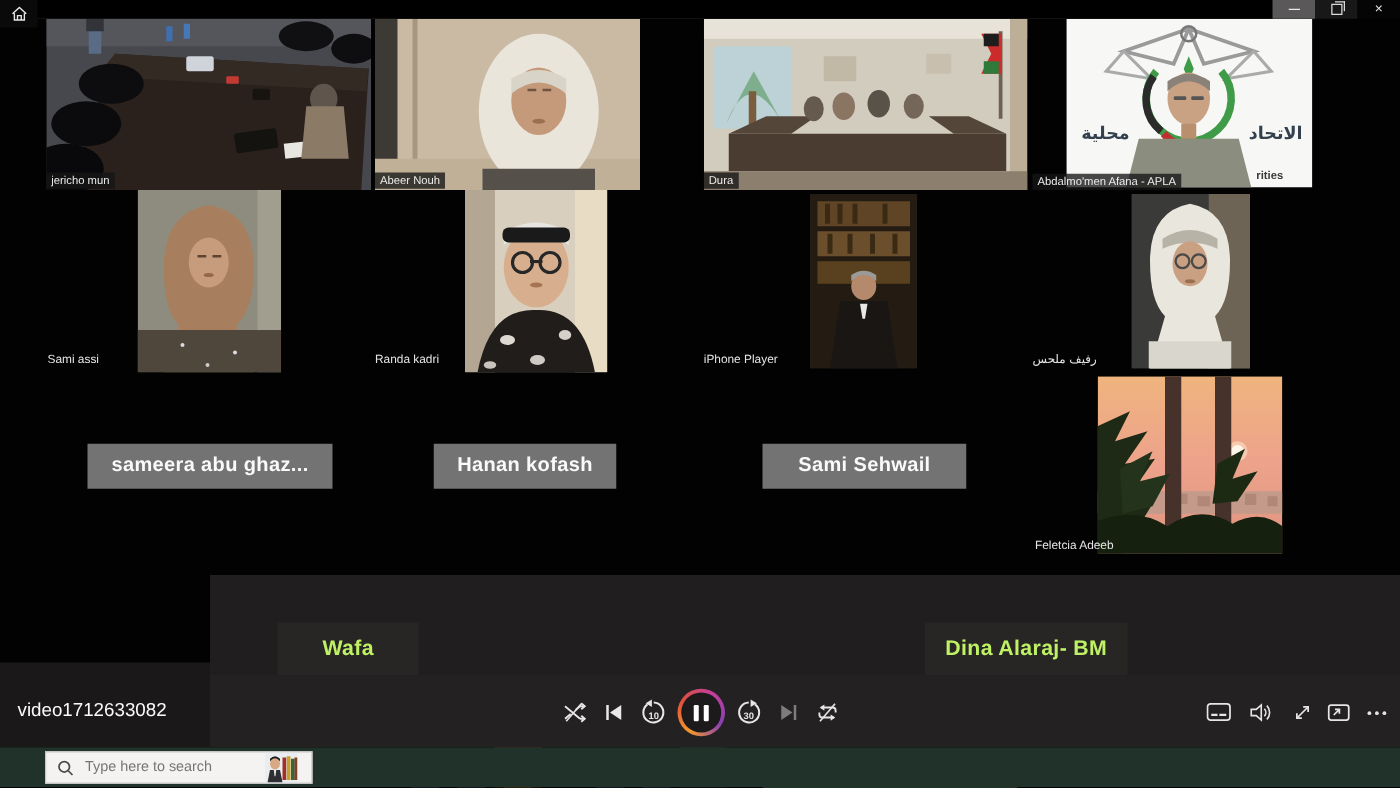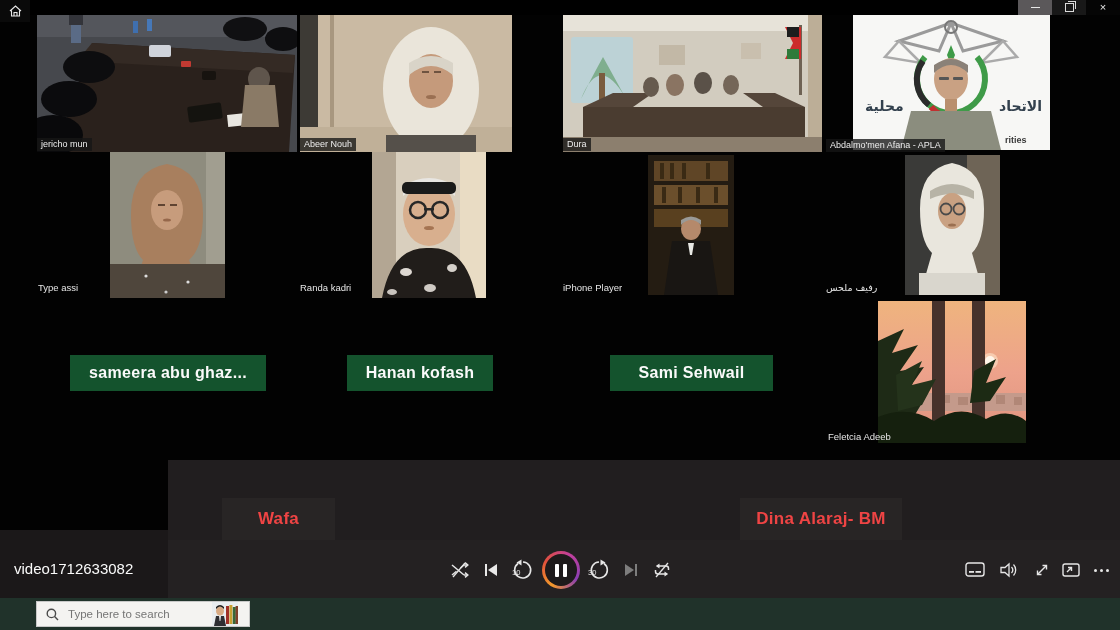--- a/index.html
+++ b/index.html
@@ -24,42 +24,42 @@
   .max-glyph{width:7px;height:7px;border:1px solid #dadada;position:relative;background:transparent;}
   .max-glyph:before{content:"";position:absolute;left:2px;top:-3px;width:7px;height:7px;border:1px solid #dadada;border-left:none;border-bottom:none;}
   .close-glyph{color:#e8e8e8;font-size:11px;line-height:11px;}
   
   .video-area{left:0;top:15px;width:1120px;height:525px;background:#020202;}
   .graybox{left:168px;top:445px;width:952px;height:95px;background:#211e1f;}
   .leftstrip{left:0;top:515px;width:168px;height:25px;background:#1b1819;}
   .tile{overflow:hidden;}
   .name-chip{position:absolute;background:rgba(22,22,22,.78);color:#ececec;font-size:9px;line-height:13px;padding:0 4px;white-space:nowrap;z-index:5;}
   .plain-label{position:absolute;color:#e6e6e6;font-size:9.5px;line-height:12px;white-space:nowrap;z-index:5;}
-  .nameplate{position:absolute;background:#14532d;display:flex;align-items:center;justify-content:center;}
+  .nameplate{position:absolute;background:#737373;display:flex;align-items:center;justify-content:center;}
   .nameplate span{color:#fafafa;font-size:16px;font-weight:700;letter-spacing:.3px;white-space:nowrap;}
   .nameplate4{position:absolute;background:#282525;display:flex;align-items:center;justify-content:center;}
-  .nameplate4 span{color:#ef4444;font-size:17px;font-weight:700;letter-spacing:.3px;white-space:nowrap;}
+  .nameplate4 span{color:#bef264;font-size:17px;font-weight:700;letter-spacing:.3px;white-space:nowrap;}
   
   .seekrow{left:0;top:517px;width:1120px;height:18px;z-index:20;}
   .seek-time{position:absolute;color:#e3e3e3;font-size:10px;top:3px;}
   .seek-track{position:absolute;left:60px;top:8px;width:1000px;height:3px;background:#8f8f8f;border-radius:2px;}
   .seek-played{position:absolute;left:0;top:0;width:25px;height:3px;background:#f07100;border-radius:2px;}
   .seek-thumb{position:absolute;left:19px;top:-4px;width:11px;height:11px;border-radius:50%;background:#f28a2e;border:2px solid #b35413;box-sizing:border-box;}
   
   .controlbar{left:0;top:540px;width:1120px;height:58px;background:#242122;z-index:15;}
   .controlbar-dark{left:0;top:540px;width:168px;height:58px;background:#1b1819;z-index:16;}
   .video-title{left:14px;top:560px;color:#fafafa;font-size:15px;z-index:17;}
   .cicon{position:absolute;top:559px;width:22px;height:22px;display:flex;align-items:center;justify-content:center;z-index:17;}
   .cicon svg{display:block;}
   .pause-wrap{left:542px;top:551px;width:38px;height:38px;border-radius:50%;
               background:conic-gradient(from 210deg,#f2992b,#e0503c,#c23f9d,#8a3fb3,#f2992b);
               display:flex;align-items:center;justify-content:center;z-index:18;}
   .pause-inner{width:32px;height:32px;border-radius:50%;background:#1d1a1b;display:flex;align-items:center;justify-content:center;gap:4px;}
   .pause-inner i{width:4px;height:13px;background:#fff;border-radius:1px;}
-  .skip-num{position:absolute;font-size:7.5px;color:#e6e6e6;width:100%;text-align:left;top:9px;left:0;}
+  .skip-num{position:absolute;font-size:7.5px;color:#e6e6e6;width:100%;text-align:center;top:9px;left:0;font-weight:bold;}
   
   .taskbar{left:0;top:598px;width:1120px;height:32px;background:#20322a;z-index:30;}
   .tb-cell{position:absolute;top:0;height:32px;display:flex;align-items:center;justify-content:center;}
   .searchbox{left:36px;top:3px;width:214px;height:26px;background:#f4f3f1;display:flex;align-items:center;z-index:31;border:1px solid #c8c8c8;box-sizing:border-box;}
   .searchbox input{border:none;outline:none;background:transparent;font-size:11.5px;color:#454545;width:140px;
                    font-family:"Liberation Sans","DejaVu Sans",sans-serif;}
   .underline{position:absolute;bottom:0;height:2px;width:22px;left:7px;}
   .tray-text{color:#fff;font-size:10px;line-height:11.5px;text-align:right;}
   .dot{width:3px;height:3px;border-radius:50%;background:#e6e6e6;}
 </style>
@@ -176,21 +176,21 @@
         <ellipse cx="57" cy="58" rx="16" ry="20" fill="#c79c7c"></ellipse>
         <rect x="48" y="52" width="7" height="2" fill="#5f4432"></rect>
         <rect x="60" y="52" width="7" height="2" fill="#5f4432"></rect>
         <ellipse cx="57" cy="68" rx="4" ry="1.6" fill="#96684b"></ellipse>
         <rect x="0" y="112" width="115" height="34" fill="#4f463c"></rect>
         <circle cx="36" cy="124" r="1.6" fill="#ddd"></circle>
         <circle cx="78" cy="130" r="1.6" fill="#ddd"></circle>
         <circle cx="56" cy="140" r="1.6" fill="#ccc"></circle>
       </svg>
     </div>
-    <span class="plain-label" style="left:38px;top:267px">Type assi</span>
+    <span class="plain-label" style="left:38px;top:267px">Sami assi</span>
 
     <div class="abs tile" style="left:372px;top:137px;width:114px;height:146px">
       <svg width="114" height="146">
         <rect width="114" height="146" fill="#d9cfbe"></rect>
         <rect x="0" y="0" width="24" height="146" fill="#b3a693"></rect>
         <rect x="88" y="0" width="26" height="146" fill="#e9dcc4"></rect>
         <ellipse cx="57" cy="62" rx="26" ry="32" fill="#d8af8e"></ellipse>
         <path d="M31,44 q26,-20 52,0 l0,-10 q-26,-16 -52,0 z" fill="#e8e6e2"></path>
         <rect x="30" y="30" width="54" height="12" rx="5" fill="#1a1a1a"></rect>
         <circle cx="46" cy="58" r="8" fill="none" stroke="#272727" stroke-width="2.5"></circle>

